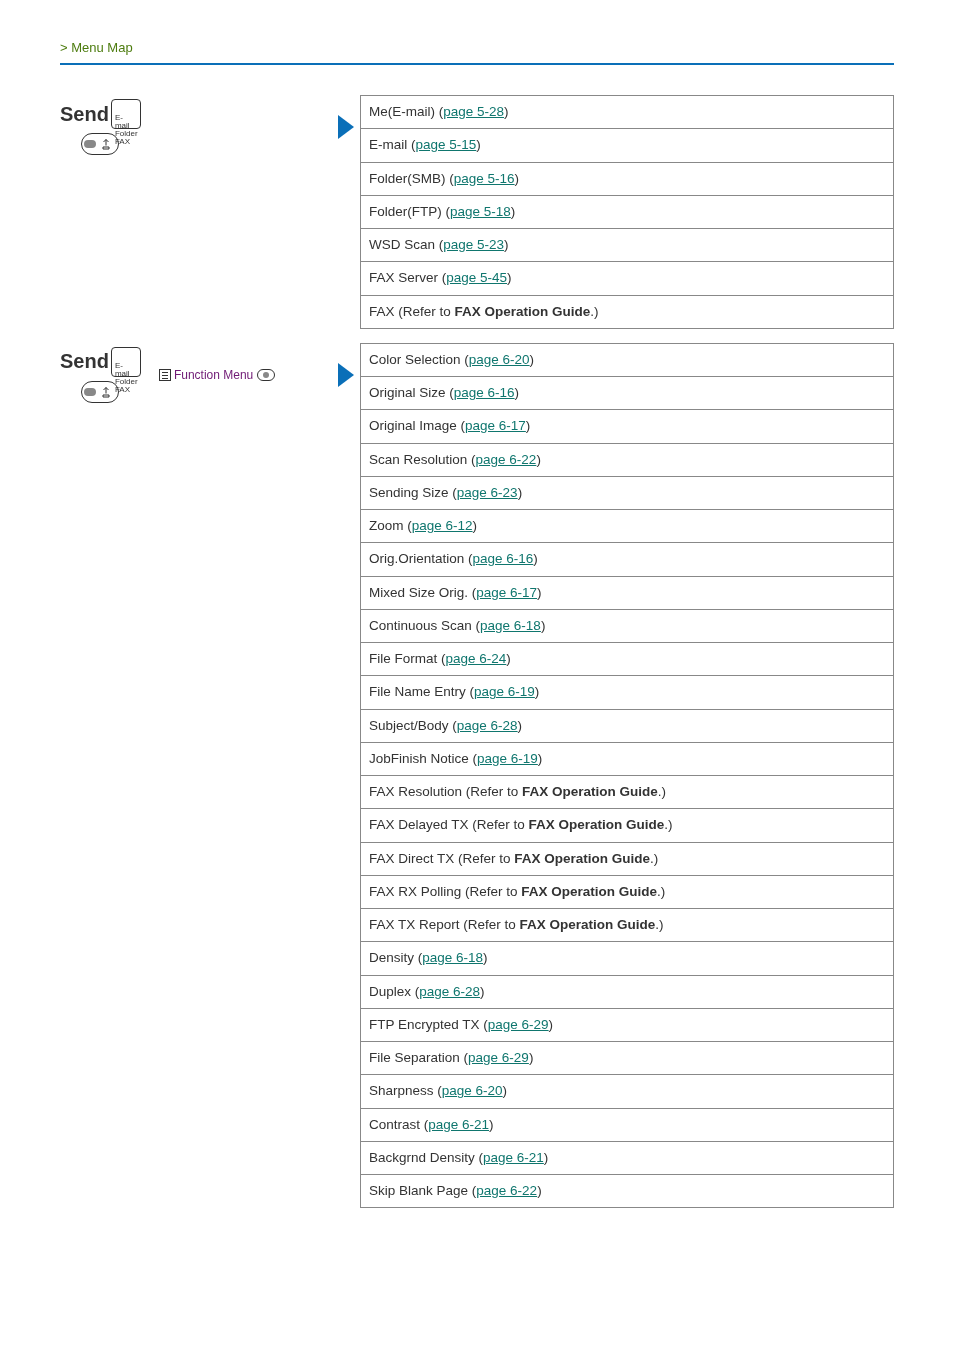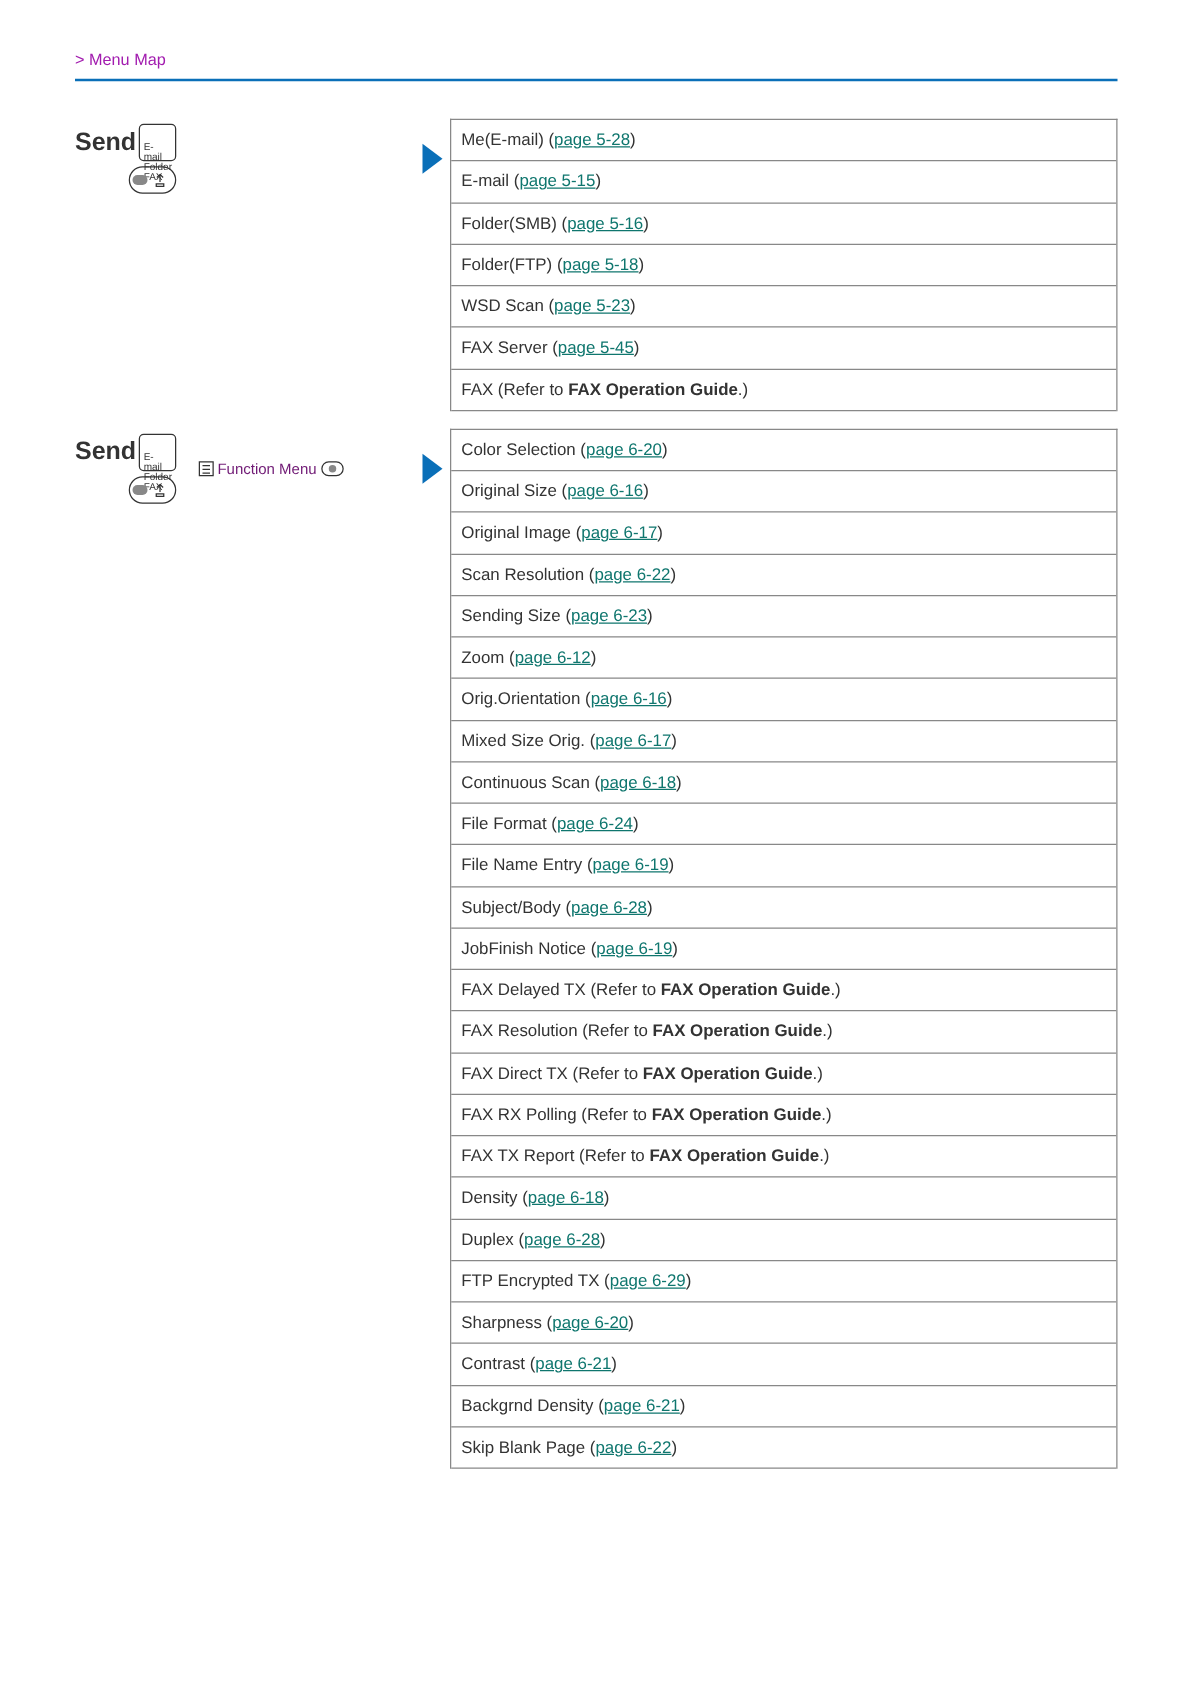--- a/index.html
+++ b/index.html
@@ -6,21 +6,21 @@
     font-family: Arial, Helvetica, sans-serif;
     margin: 0;
     padding: 40px 60px 40px 60px;
     font-size: 12px;
     color: #333;
     width: 954px;
     box-sizing: border-box;
   }
   .header {
     font-size: 13px;
-    color: #a21caf;
+    color: #4d7c0f;
     padding-bottom: 8px;
     border-bottom: 2px solid #0a6fb8;
     margin-bottom: 30px;
   }
   .row {
     display: flex;
     align-items: flex-start;
     margin-bottom: 14px;
   }
   .left-col {
@@ -121,21 +121,21 @@
     align-items:center;
     justify-content:center;
     width:16px; height:10px;
     border:1px solid #333;
     border-radius: 8px;
     margin-left: 4px;
   }
   .fn-circle-dot {
     width:6px;height:6px;background:#888;border-radius:50%;
   }
-  .icon-block { display:flex; flex-direction:column; align-items:flex-end; }
+  .icon-block { display:flex; flex-direction:column; align-items:center; }
 </style>
 </head>
 <body>
 
 <div class="header">&gt; Menu Map</div>
 
 <div class="row">
   <div class="left-col" style="padding-top:4px;">
     <div class="icon-block">
       <div class="send-block">
@@ -202,26 +202,27 @@
       <div class="menu-item">Scan Resolution (<a href="#">page 6-22</a>)</div>
       <div class="menu-item">Sending Size (<a href="#">page 6-23</a>)</div>
       <div class="menu-item">Zoom (<a href="#">page 6-12</a>)</div>
       <div class="menu-item">Orig.Orientation (<a href="#">page 6-16</a>)</div>
       <div class="menu-item">Mixed Size Orig. (<a href="#">page 6-17</a>)</div>
       <div class="menu-item">Continuous Scan (<a href="#">page 6-18</a>)</div>
       <div class="menu-item">File Format (<a href="#">page 6-24</a>)</div>
       <div class="menu-item">File Name Entry (<a href="#">page 6-19</a>)</div>
       <div class="menu-item">Subject/Body (<a href="#">page 6-28</a>)</div>
       <div class="menu-item">JobFinish Notice (<a href="#">page 6-19</a>)</div>
+      <div class="menu-item">FAX Resolution (Refer to <b>FAX Operation Guide</b>.)</div>
       <div class="menu-item">FAX Delayed TX (Refer to <b>FAX Operation Guide</b>.)</div>
-      <div class="menu-item">FAX Resolution (Refer to <b>FAX Operation Guide</b>.)</div>
       <div class="menu-item">FAX Direct TX (Refer to <b>FAX Operation Guide</b>.)</div>
       <div class="menu-item">FAX RX Polling (Refer to <b>FAX Operation Guide</b>.)</div>
       <div class="menu-item">FAX TX Report (Refer to <b>FAX Operation Guide</b>.)</div>
       <div class="menu-item">Density (<a href="#">page 6-18</a>)</div>
       <div class="menu-item">Duplex (<a href="#">page 6-28</a>)</div>
       <div class="menu-item">FTP Encrypted TX (<a href="#">page 6-29</a>)</div>
+      <div class="menu-item">File Separation (<a href="#">page 6-29</a>)</div>
       <div class="menu-item">Sharpness (<a href="#">page 6-20</a>)</div>
       <div class="menu-item">Contrast (<a href="#">page 6-21</a>)</div>
       <div class="menu-item">Backgrnd Density (<a href="#">page 6-21</a>)</div>
       <div class="menu-item">Skip Blank Page (<a href="#">page 6-22</a>)</div>
     </div>
 </div>
 
 </body></html>

